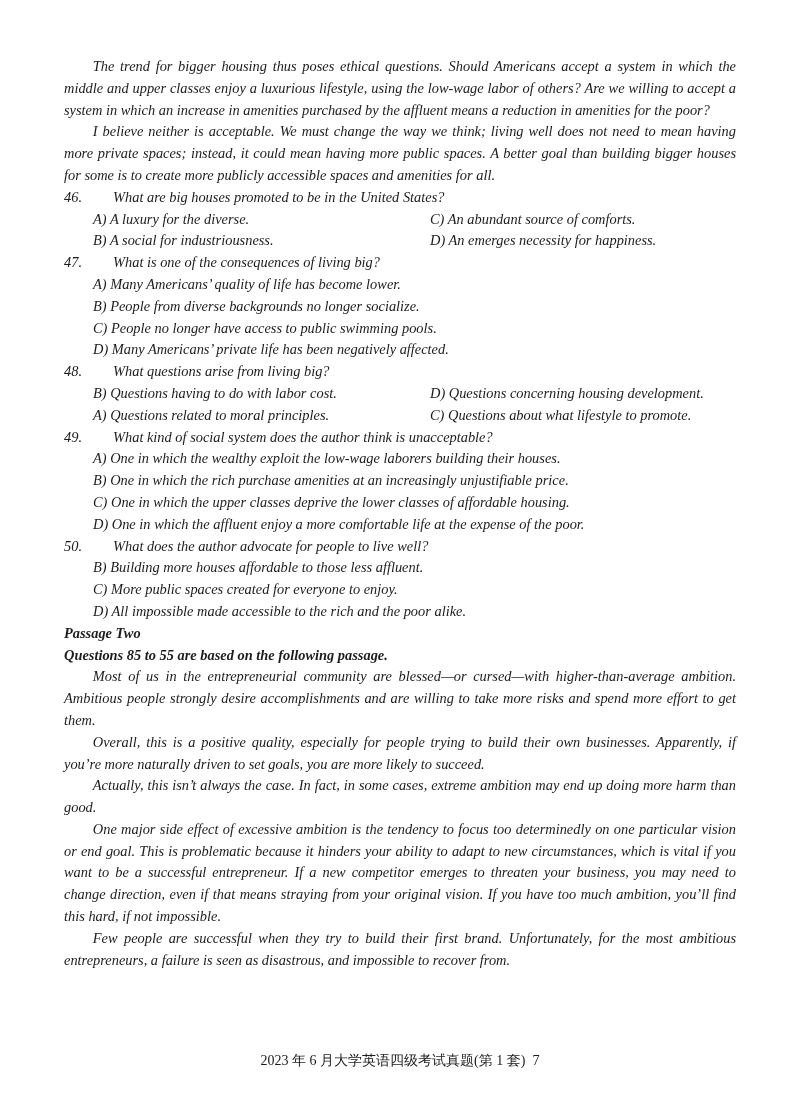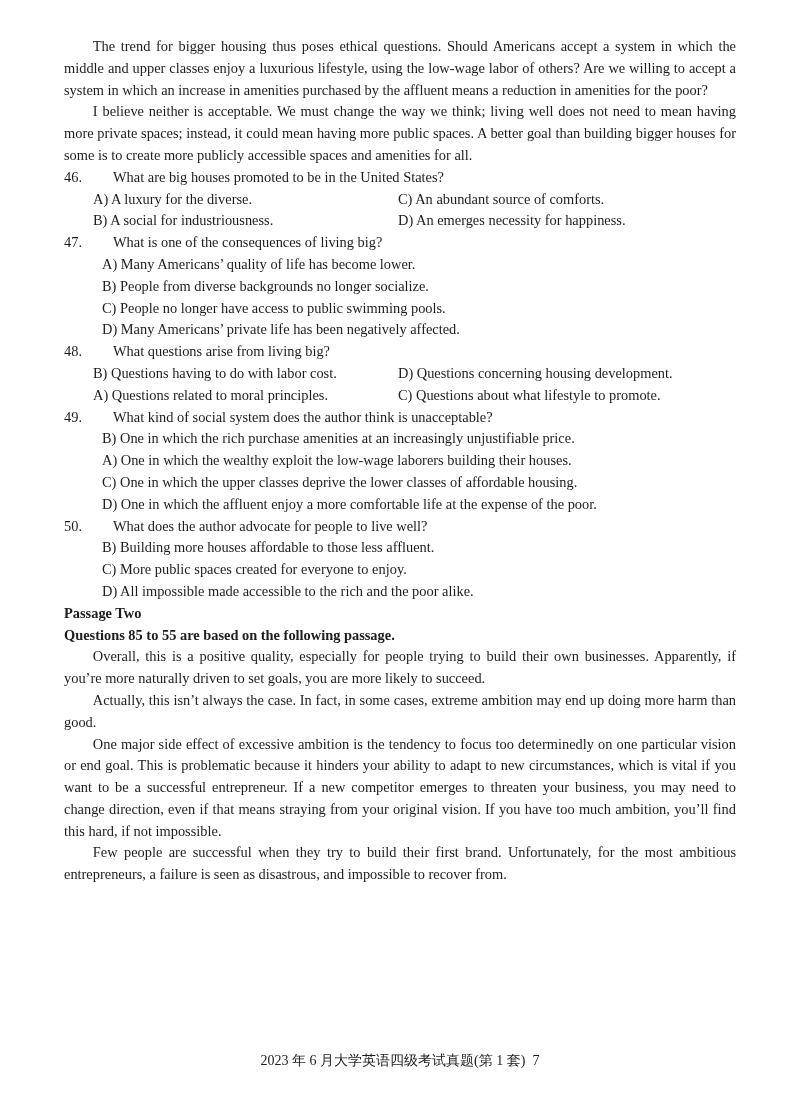--- a/index.html
+++ b/index.html
@@ -7,33 +7,33 @@
   body {
     width: 800px;
     height: 1114px;
     position: relative;
     overflow: hidden;
     font-family: "Liberation Serif", "DejaVu Serif", serif;
     font-size: 14.4px;
     line-height: 21.8px;
     color: #1c1c1c;
   }
-  .page { padding: 36px 64px 0 64px; }
+  .page { padding: 56px 64px 0 64px; font-style: italic; }
   .para {
     text-align: justify;
     text-indent: 2em;
   }
-  .q-line { display: flex; gap: 20px; }
+  .q-line { display: flex; }
   .q-num { flex: 0 0 29px; }
-  .q-text { flex: 1; }
+  .q-text { flex: 1; margin-left: 20px; }
   .opts { padding-left: 29px; }
   .opt-row { display: flex; }
   .opt-left { flex: 0 0 305px; }
-  .opt-right { flex: 1; }
-  .opt-single { display: block; margin-left: 9px; }
+  .opt-right { flex: 1; margin-left: 32px; }
+  .opt-single { display: block; }
   .bold { font-weight: bold; }
   .footer {
     position: absolute;
     top: 1050px;
     left: 0;
     right: 0;
     text-align: center;
     font-size: 14px;
     white-space: pre;
   }
@@ -92,42 +92,43 @@
       </div>
     </div>
   </div>
 
   <div>
     <div class="q-line">
       <span class="q-num">49.</span>
       <span class="q-text">What kind of social system does the author think is unacceptable?</span>
     </div>
     <div class="opts">
+      <div class="opt-single">A) One in which the wealthy exploit the low-wage laborers building their houses.</div>
       <div class="opt-single">B) One in which the rich purchase amenities at an increasingly unjustifiable price.</div>
-      <div class="opt-single">A) One in which the wealthy exploit the low-wage laborers building their houses.</div>
       <div class="opt-single">C) One in which the upper classes deprive the lower classes of affordable housing.</div>
       <div class="opt-single">D) One in which the affluent enjoy a more comfortable life at the expense of the poor.</div>
     </div>
   </div>
 
   <div>
     <div class="q-line">
       <span class="q-num">50.</span>
       <span class="q-text">What does the author advocate for people to live well?</span>
     </div>
     <div class="opts">
       <div class="opt-single">B) Building more houses affordable to those less affluent.</div>
       <div class="opt-single">C) More public spaces created for everyone to enjoy.</div>
       <div class="opt-single">D) All impossible made accessible to the rich and the poor alike.</div>
     </div>
   </div>
 
   <div class="bold">Passage Two</div>
   <div class="bold">Questions 85 to 55 are based on the following passage.</div>
 
+  <p class="para">Most of us in the entrepreneurial community are blessed—or cursed—with higher-than-average ambition. Ambitious people strongly desire accomplishments and are willing to take more risks and spend more effort to get them.</p>
   <p class="para">Overall, this is a positive quality, especially for people trying to build their own businesses. Apparently, if you’re more naturally driven to set goals, you are more likely to succeed.</p>
   <p class="para">Actually, this isn’t always the case. In fact, in some cases, extreme ambition may end up doing more harm than good.</p>
   <p class="para">One major side effect of excessive ambition is the tendency to focus too determinedly on one particular vision or end goal. This is problematic because it hinders your ability to adapt to new circumstances, which is vital if you want to be a successful entrepreneur. If a new competitor emerges to threaten your business, you may need to change direction, even if that means straying from your original vision. If you have too much ambition, you’ll find this hard, if not impossible.</p>
   <p class="para">Few people are successful when they try to build their first brand. Unfortunately, for the most ambitious entrepreneurs, a failure is seen as disastrous, and impossible to recover from.</p>
 
 </div>
 
 <div class="footer">2023 年 6 月大学英语四级考试真题(第 1 套)  7</div>
 
 </body></html>

